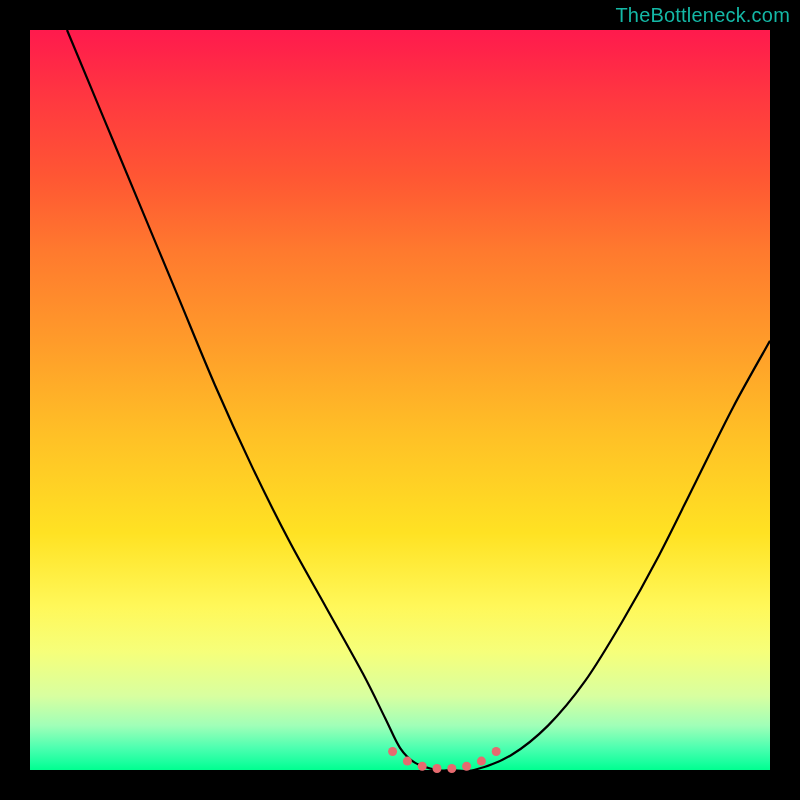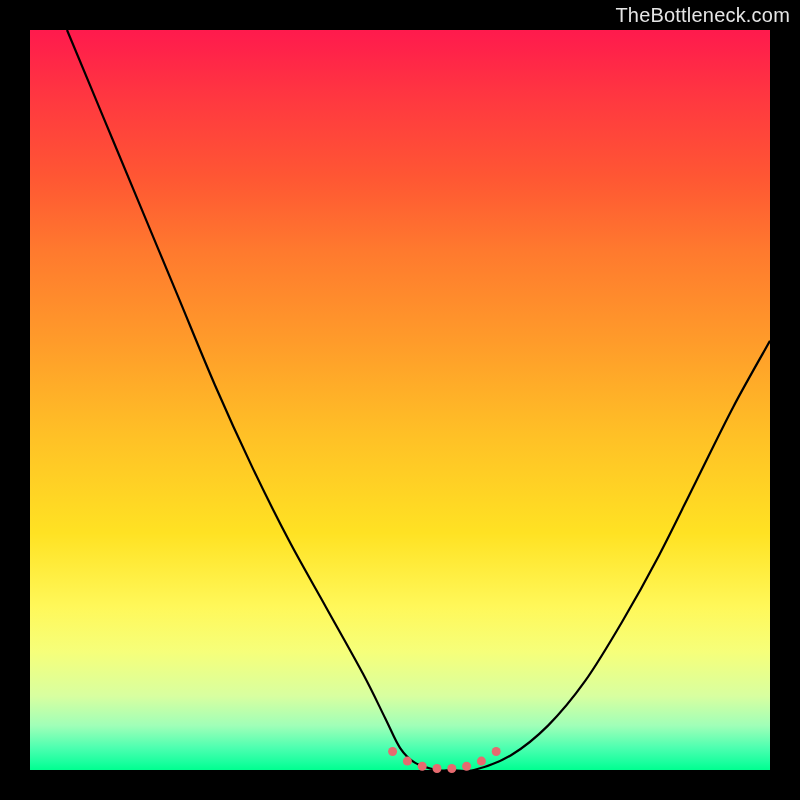--- a/index.html
+++ b/index.html
@@ -39,21 +39,21 @@
       #a0ffb8 94%,
       #4dffb0 97%,
       #19ff9e 99%,
       #00ff90 100%
     );
   }
   .watermark {
     position: absolute;
     top: 4px;
     right: 10px;
-    color: #e5e5e5;
+    color: #14b8a6;
     font-size: 20px;
     letter-spacing: 0.2px;
     font-weight: 500;
   }
   svg.curve {
     position: absolute;
     left: 0;
     top: 0;
     width: 740px;
     height: 740px;

